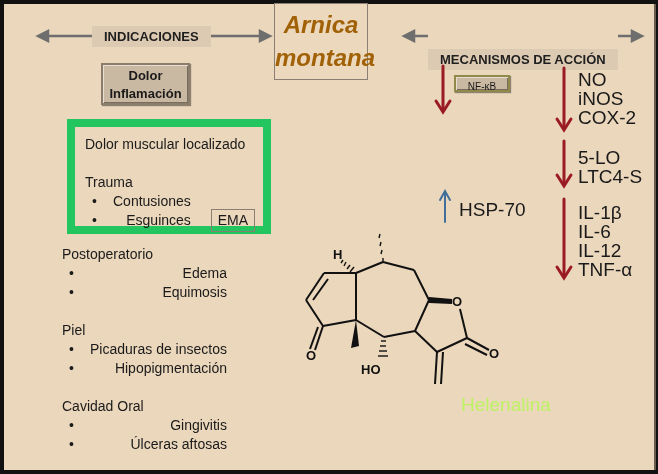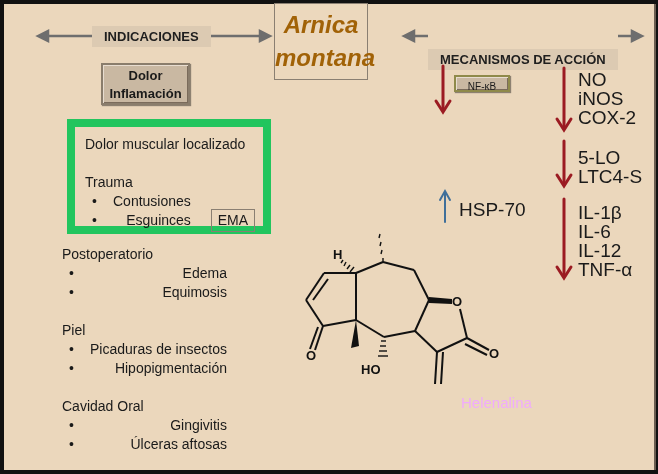--- a/index.html
+++ b/index.html
@@ -177,13 +177,13 @@
   </g>
   <g font-family="Liberation Sans, sans-serif" font-size="13" font-weight="bold" fill="#111">
     <text x="333" y="259">H</text>
     <text x="452" y="306">O</text>
     <text x="489" y="358">O</text>
     <text x="306" y="360">O</text>
     <text x="361" y="374">HO</text>
   </g>
 </svg>
 
-<div class="abs" style="left:461px;top:394px;font-size:15px;color:#f0abfc;">Helenalina</div>
+<div class="abs" style="left:461px;top:394px;font-size:19px;color:#bef264;">Helenalina</div>
 
 </body></html>

